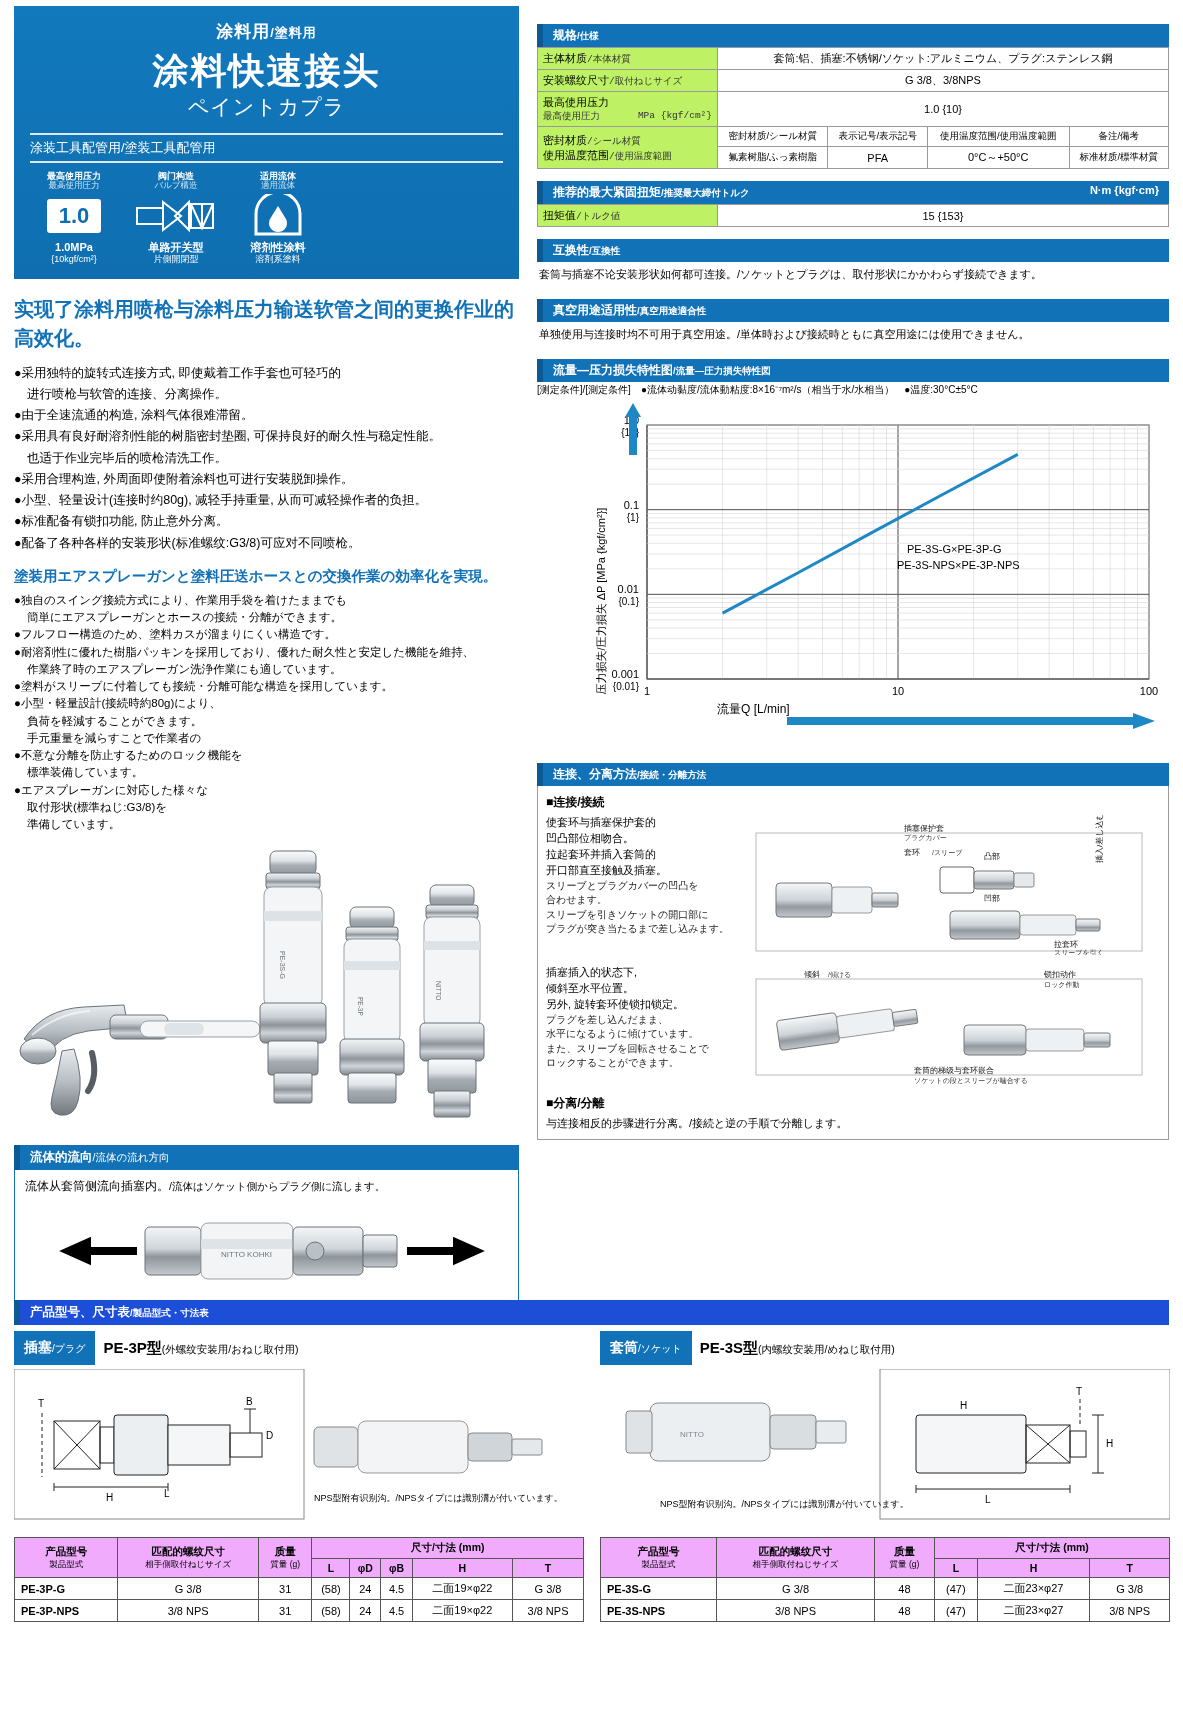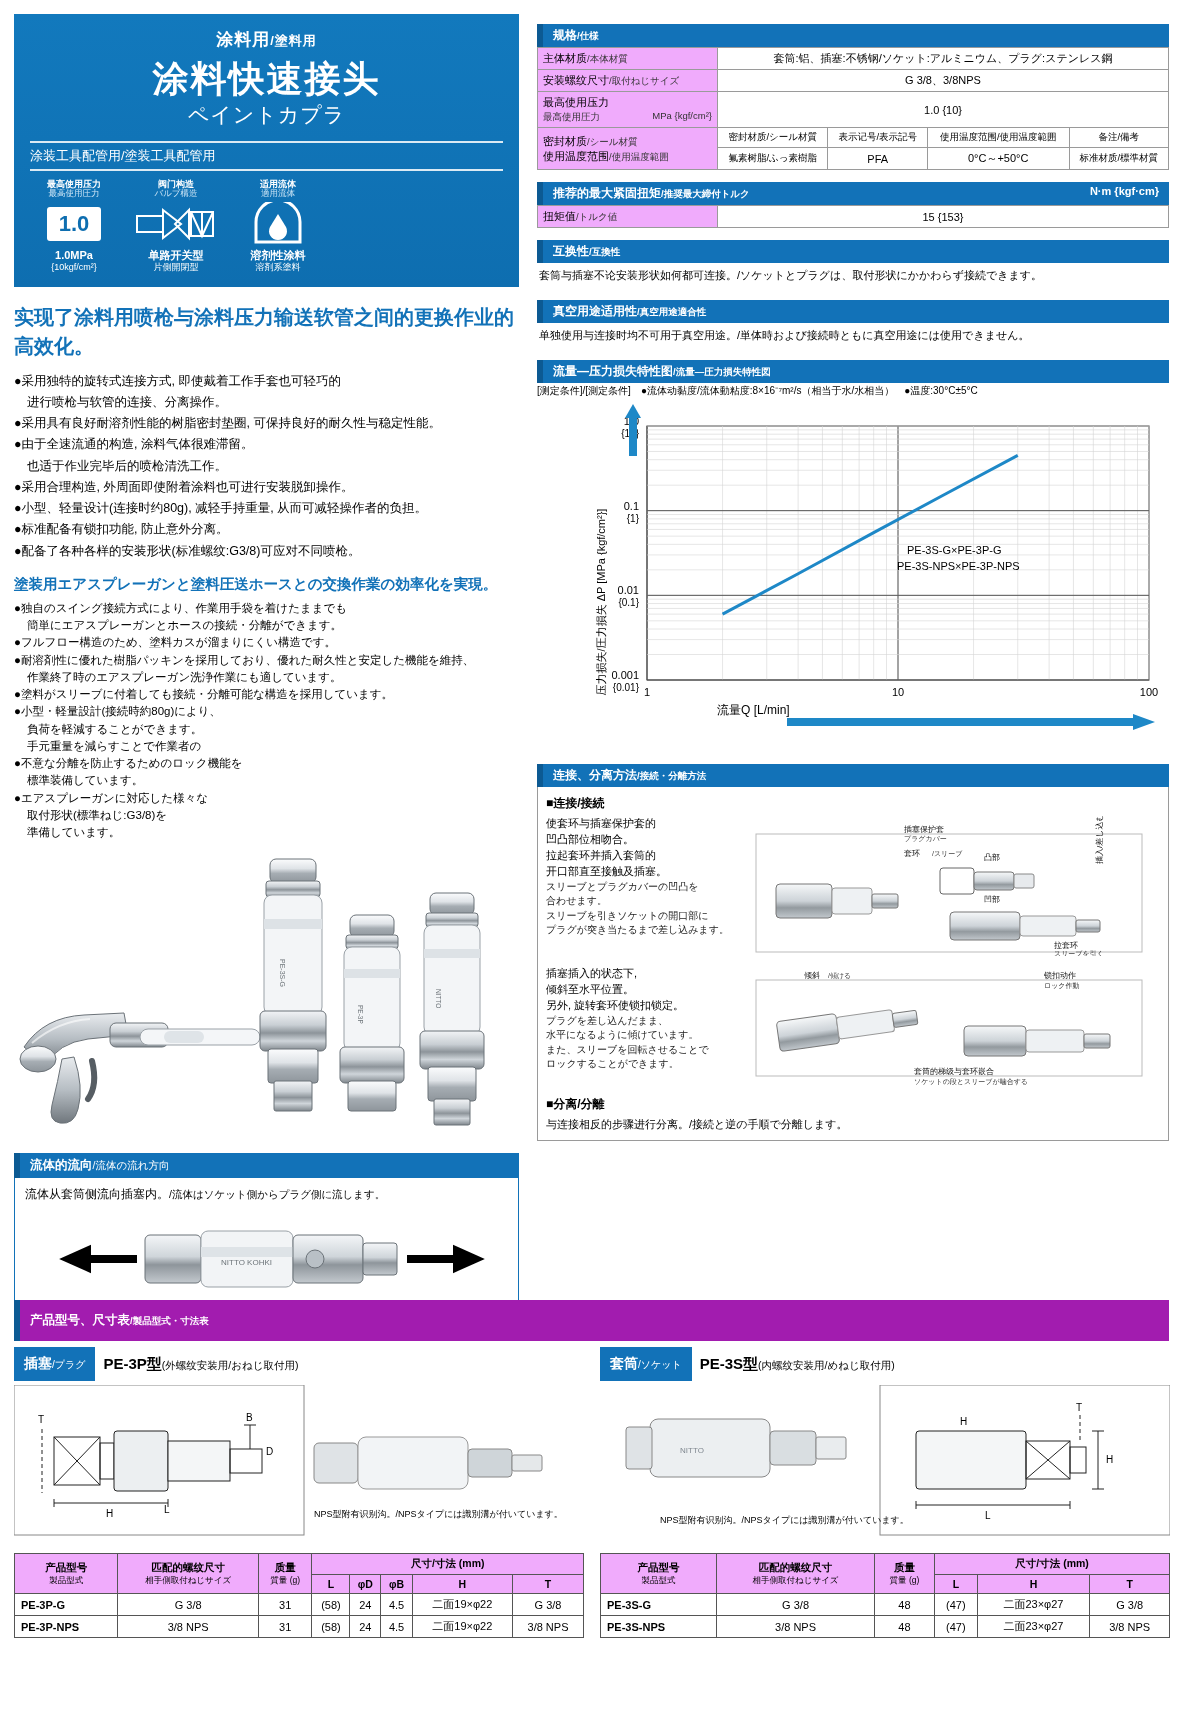--- a/index.html
+++ b/index.html
@@ -9,21 +9,21 @@
     font-family: "Liberation Sans", sans-serif;
     background: #ffffff;
     color: #000;
     position: relative;
     overflow: hidden;
     font-size: 12px;
   }
   .page { position:relative; width:1183px; height:1722px; }
 
   
-  .left-col { position:absolute; left:14px; top:14px; width:505px; }
+  .left-col { position:absolute; left:14px; top:6px; width:505px; }
 
   .hero {
     background: #1a7fc1;
     background: linear-gradient(180deg,#1279bd 0%, #0e6eb0 100%);
     color:#fff; padding:14px 16px 14px 16px;
     position:relative;
   }
   .hero-kicker { font-size:17px; font-weight:bold; text-align:center; letter-spacing:1px; }
   .hero-kicker .sm { font-size:13px; font-weight:bold; }
   .hero-title { font-size:36px; font-weight:bold; text-align:center; line-height:1.1; margin-top:8px; letter-spacing:2px;}
@@ -63,21 +63,21 @@
   .flow-box { border:1px solid #1272b8; border-top:none; padding:8px 10px; }
   .flow-text { font-size:12px; margin-bottom:4px;}
   .flow-text .sm { font-size:10.5px;}
   .flow-art { height:110px; position:relative; }
 
   
   .right-col { position:absolute; left:537px; top:24px; width:632px; }
   .blk { margin-bottom:12px; }
   .tbl { width:100%; border-collapse:collapse; font-size:11px; }
   .tbl td, .tbl th { border:1px solid #9a9a9a; padding:3px 5px; vertical-align:middle; }
-  .tbl .lbl { background:#f0abfc; width:180px; font-size:11px; }
+  .tbl .lbl { background:#bef264; width:180px; font-size:11px;font-family:Liberation Mono, monospace; }
   .tbl .lbl .sm { font-size:9.5px; color:#333;}
   .tbl .ctr { text-align:center; }
   .sm { font-size:9.5px; }
   .sec-bar2 {
     background:#1272b8; color:#fff; font-weight:bold; font-size:12px;
     padding:3px 10px; border-left:6px solid #0c5a93; position:relative;
   }
   .sec-bar2 .right { position:absolute; right:10px; top:3px; font-size:11px;}
   .note-line { font-size:11px; padding:5px 2px; }
 
@@ -86,21 +86,21 @@
   .chart-cond { font-size:10px; margin-bottom:2px;}
 
   
   .conn { border:1px solid #9a9a9a; border-top:none; padding:8px; }
   .conn h4 { margin:0 0 4px 0; font-size:12px;}
   .conn-txt { font-size:11px; line-height:1.45; width:200px;}
   .conn-txt .jp { font-size:10px; color:#222; }
 
   
   .bottom { position:absolute; left:14px; top:1300px; width:1155px; }
-  .prod-head { background:#a21caf; color:#fff; font-weight:bold; font-size:12.5px; padding:12px 10px; border-left:6px solid #0c5a93;}
+  .prod-head { background:#1d4ed8; color:#fff; font-weight:bold; font-size:12.5px; padding:4px 10px; border-left:6px solid #0c5a93;}
   .two-col { display:flex; gap:16px; margin-top:6px;}
   .pcol { width:570px; }
   .pcol-title { display:flex; align-items:center; gap:8px; }
   .badge-blue { background:#1272b8; color:#fff; font-weight:bold; font-size:14px; padding:8px 10px;}
   .badge-blue .sm { font-size:10px; font-weight:normal;}
   .pcol-name { font-weight:bold; font-size:15px;}
   .pcol-name .sm { font-size:10.5px; font-weight:normal;}
   .draw-box { height:168px; position:relative; margin-top:4px; }
   .ptbl { width:100%; border-collapse:collapse; font-size:11px; }
   .ptbl th, .ptbl td { border:1px solid #555; text-align:center; padding:3px 2px;}
@@ -181,22 +181,22 @@
           </div>
         </div>
       </div>
     </div>
 
     <div class="headline">实现了涂料用喷枪与涂料压力输送软管之间的更换作业的高效化。</div>
 
     <div class="bullets">
       <div>●采用独特的旋转式连接方式, 即使戴着工作手套也可轻巧的</div>
       <div class="b-ind">进行喷枪与软管的连接、分离操作。</div>
+      <div>●由于全速流通的构造, 涂料气体很难滞留。</div>
       <div>●采用具有良好耐溶剂性能的树脂密封垫圈, 可保持良好的耐久性与稳定性能。</div>
-      <div>●由于全速流通的构造, 涂料气体很难滞留。</div>
       <div class="b-ind">也适于作业完毕后的喷枪清洗工作。</div>
       <div>●采用合理构造, 外周面即使附着涂料也可进行安装脱卸操作。</div>
       <div>●小型、轻量设计(连接时约80g), 减轻手持重量, 从而可减轻操作者的负担。</div>
       <div>●标准配备有锁扣功能, 防止意外分离。</div>
       <div>●配备了各种各样的安装形状(标准螺纹:G3/8)可应对不同喷枪。</div>
     </div>
 
     <div class="headline-jp">塗装用エアスプレーガンと塗料圧送ホースとの交換作業の効率化を実現。</div>
     <div class="bullets-jp">
       <div>●独自のスイング接続方式により、作業用手袋を着けたままでも</div>

